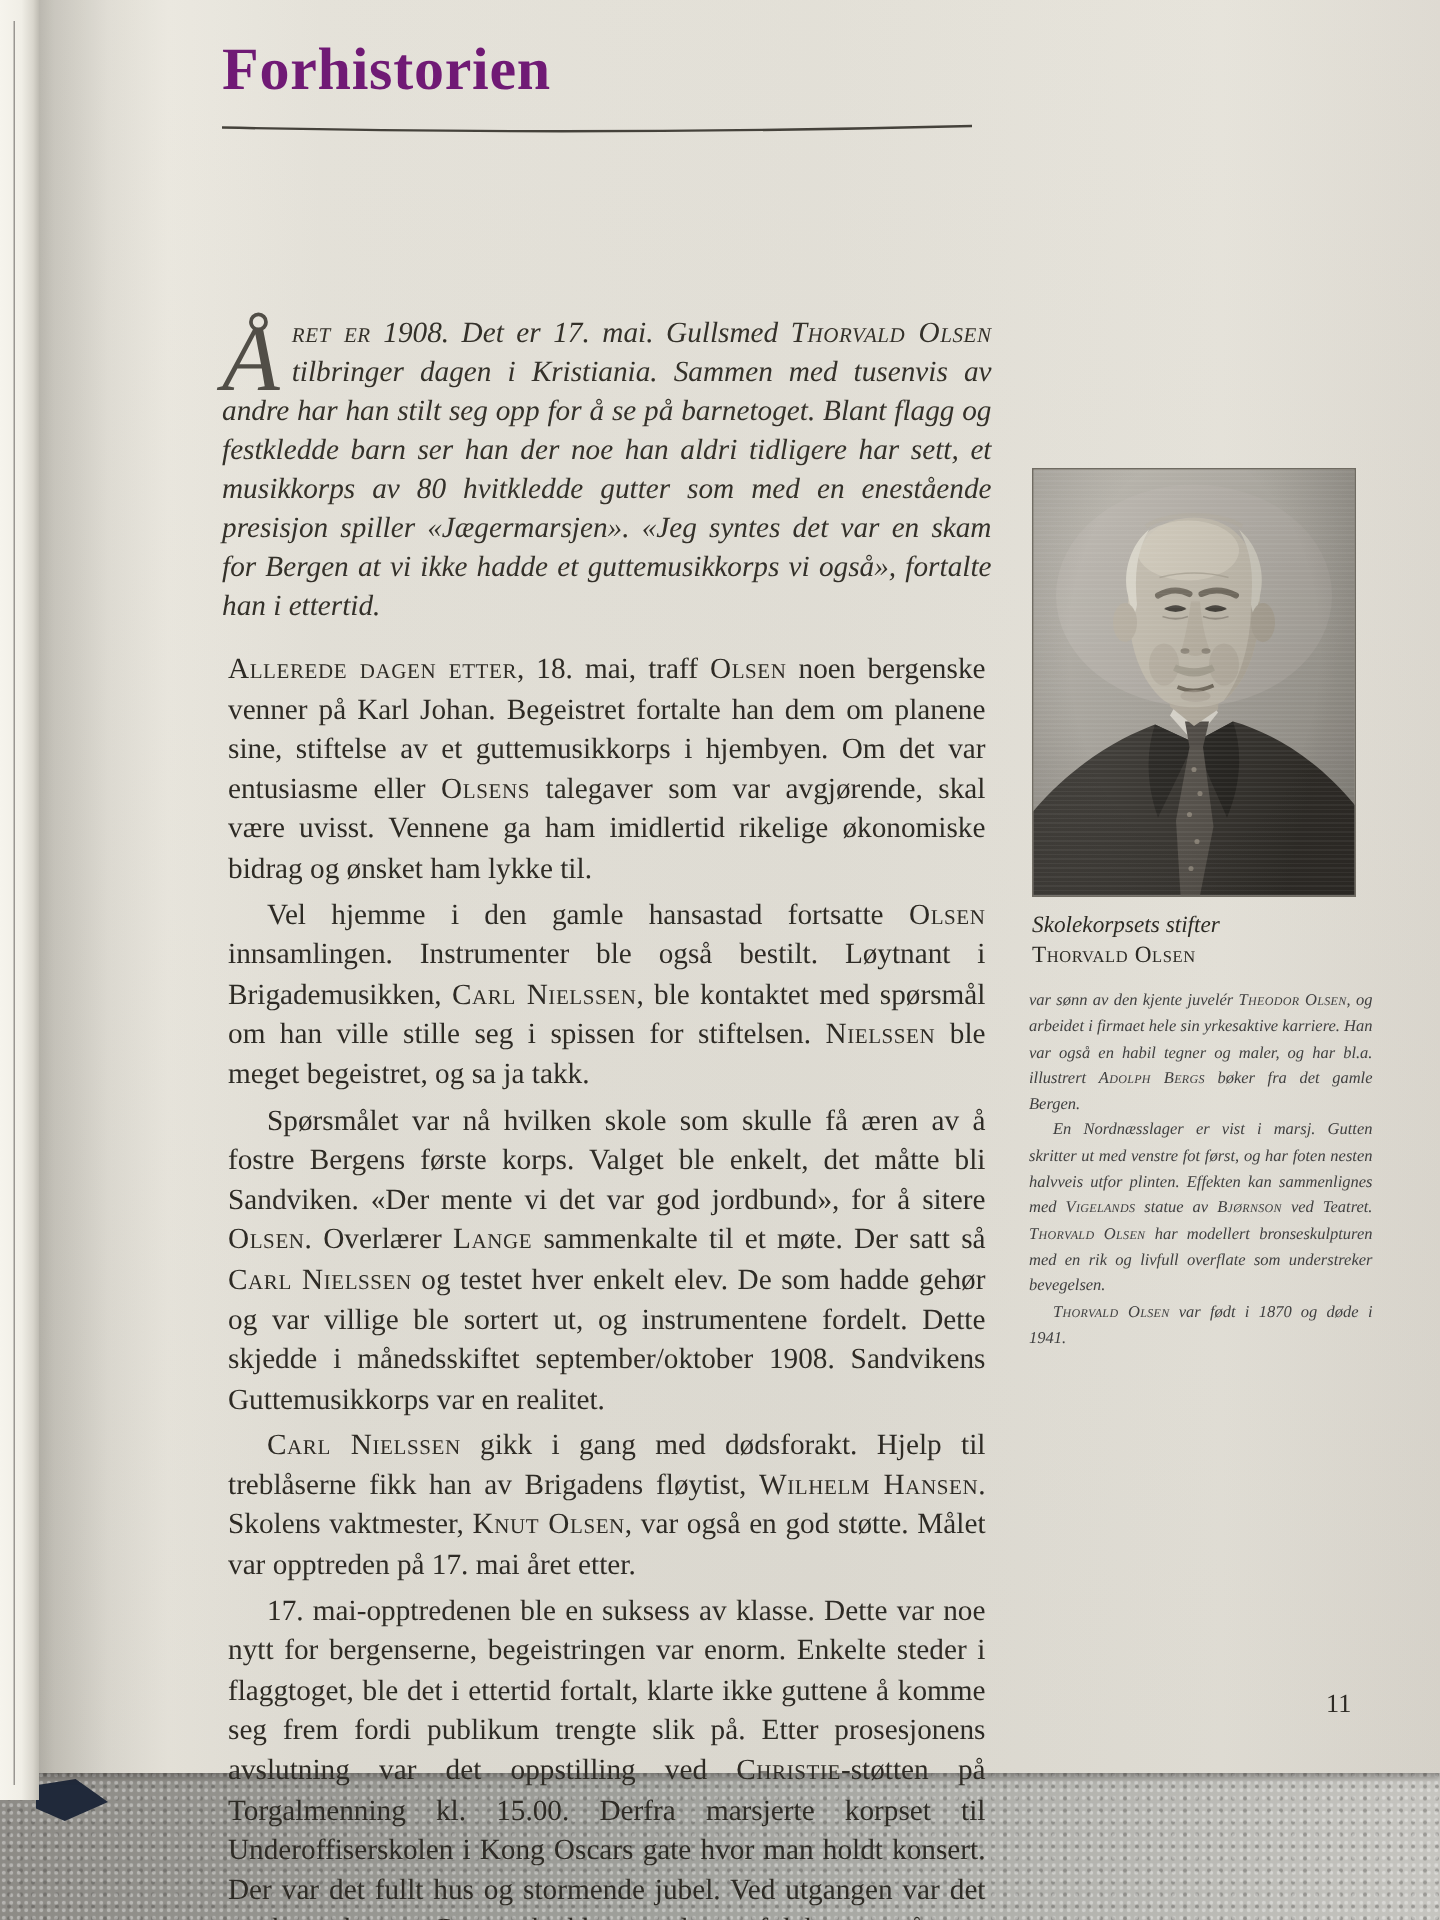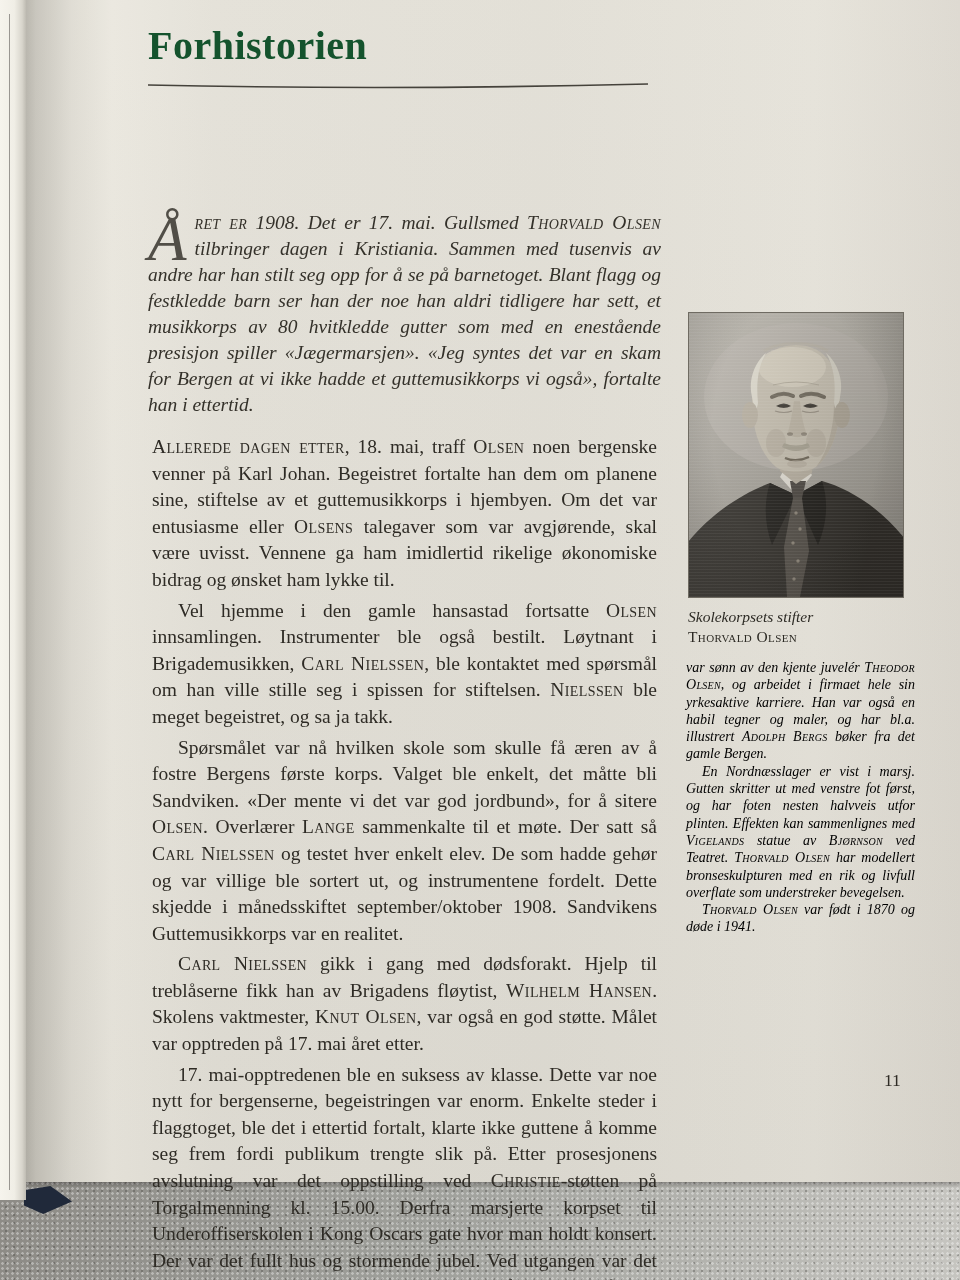--- a/index.html
+++ b/index.html
@@ -44,21 +44,21 @@
     background:linear-gradient(90deg,#f6f4ed 0%,#f0eee6 55%,#d8d5cc 85%,#bfbcb3 100%);
   }
   .facing-line {
     position:absolute; left:9px; top:14px; width:1px; height:1176px;
     background:#82807a; opacity:.8;
   }
 
   
   .main-col { position:absolute; left:148px; top:0; width:513px; color:#2e2b25; z-index:6; }
   h1.title {
-    margin:22px 0 0 0; font-size:40px; font-weight:bold; color:#14532d; letter-spacing:.5px;
+    margin:22px 0 0 0; font-size:40px; font-weight:bold; color:#701a75; letter-spacing:.5px;
   }
   .title-rule { display:block; margin-top:13px; }
   p.intro {
     margin:120px 0 0 0; font-style:italic; font-size:19.5px; line-height:26px;
     text-align:justify; color:#34312a;
   }
   .dropcap {
     float:left; font-size:63px; line-height:46px; padding:6px 8px 0 0;
     color:#514e47; font-style:italic;
   }
@@ -78,27 +78,27 @@
     background:
       repeating-linear-gradient(0deg, rgba(255,255,255,.05) 0 1px, transparent 1px 3px),
       radial-gradient(ellipse at 50% 42%, rgba(0,0,0,0) 55%, rgba(30,28,25,.20) 100%);
     pointer-events:none;
   }
   .caption { width:216px; margin-left:2px; color:#2c2a24; }
   .caption-line1 { margin-top:9px; font-style:italic; font-size:15.5px; line-height:19px; }
   .caption-line2 { margin-top:1px; font-size:15.5px; line-height:19px;
                    font-variant-caps:small-caps; letter-spacing:.4px; }
   .sidebar {
-    margin-top:13px; font-style:italic; font-size:14px; line-height:17.3px;
-    text-align:justify; color:#000000;
+    margin-top:13px; font-style:italic; font-size:11px; line-height:17.3px;
+    text-align:justify; color:#404040;
   }
   .sidebar p { margin:0; }
   .sidebar p.indent { text-indent:16px; }
 
-  .page-number { position:absolute; left:884px; top:1070px; z-index:6;
+  .page-number { position:absolute; left:884px; top:1125px; z-index:6;
                  font-size:17.5px; color:#2e2b25; }
 </style>
 </head>
 <body>
 
 <div class="fabric"></div>
 <div class="cover-corner"></div>
 <div class="page"></div>
 <div class="facing">
   <div class="facing-line"></div>

